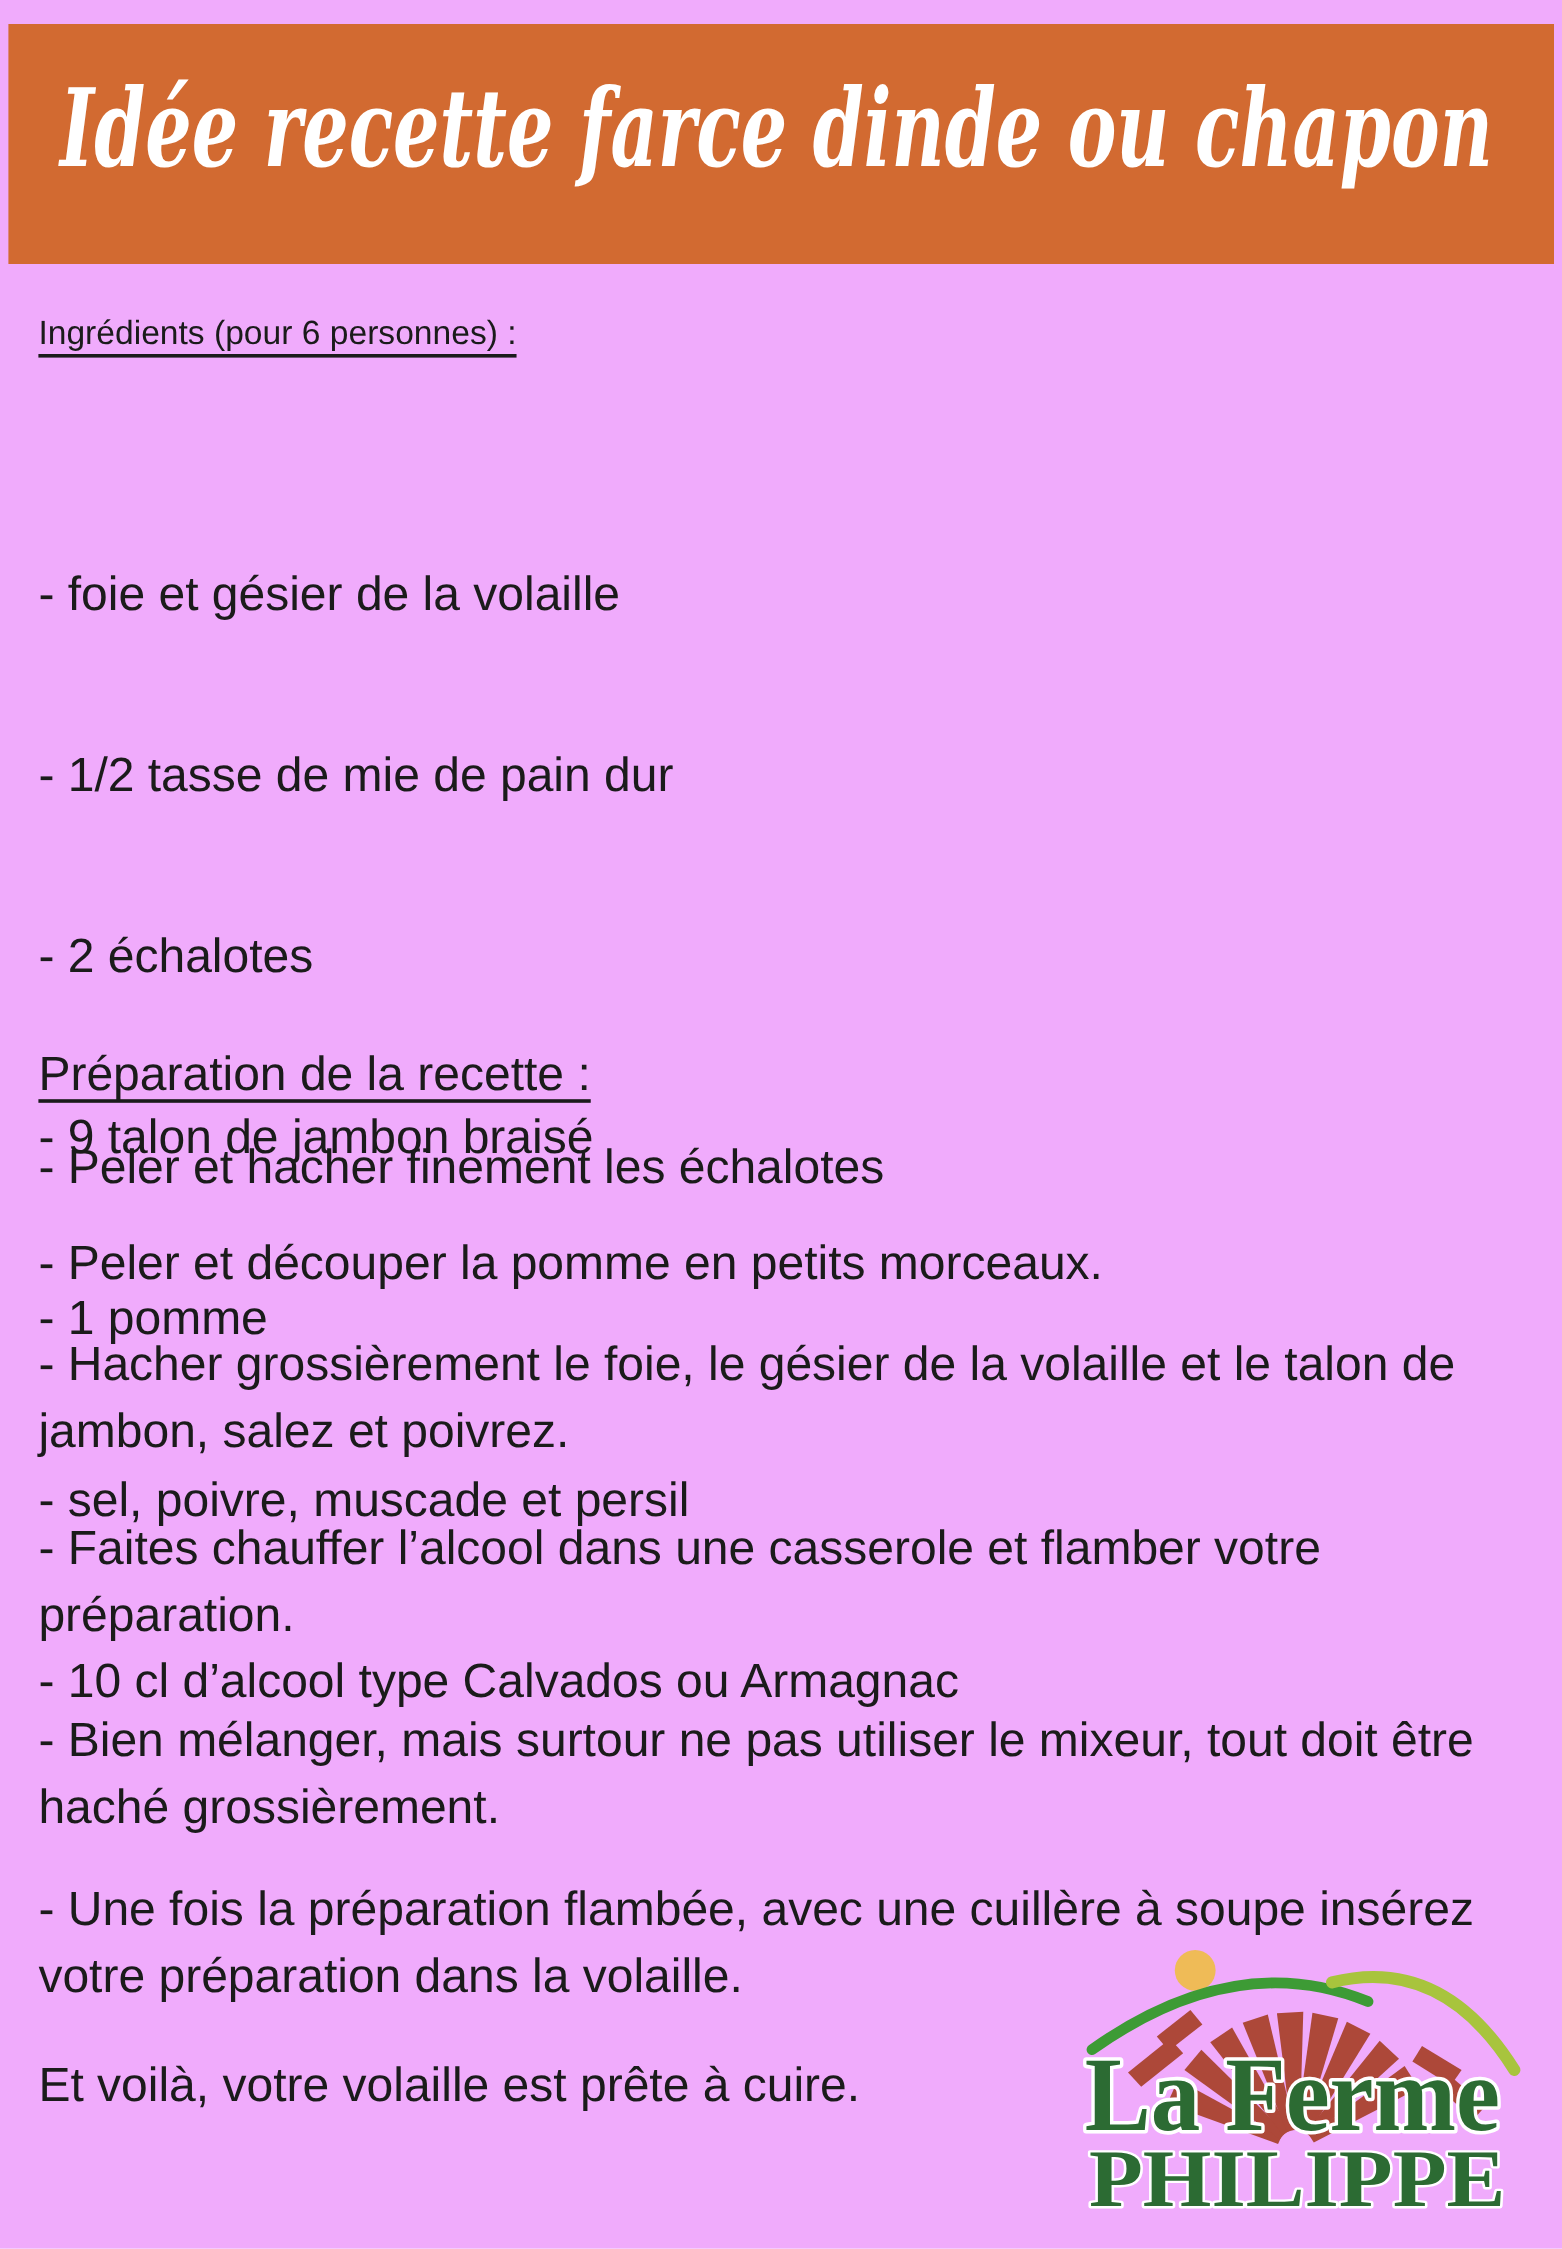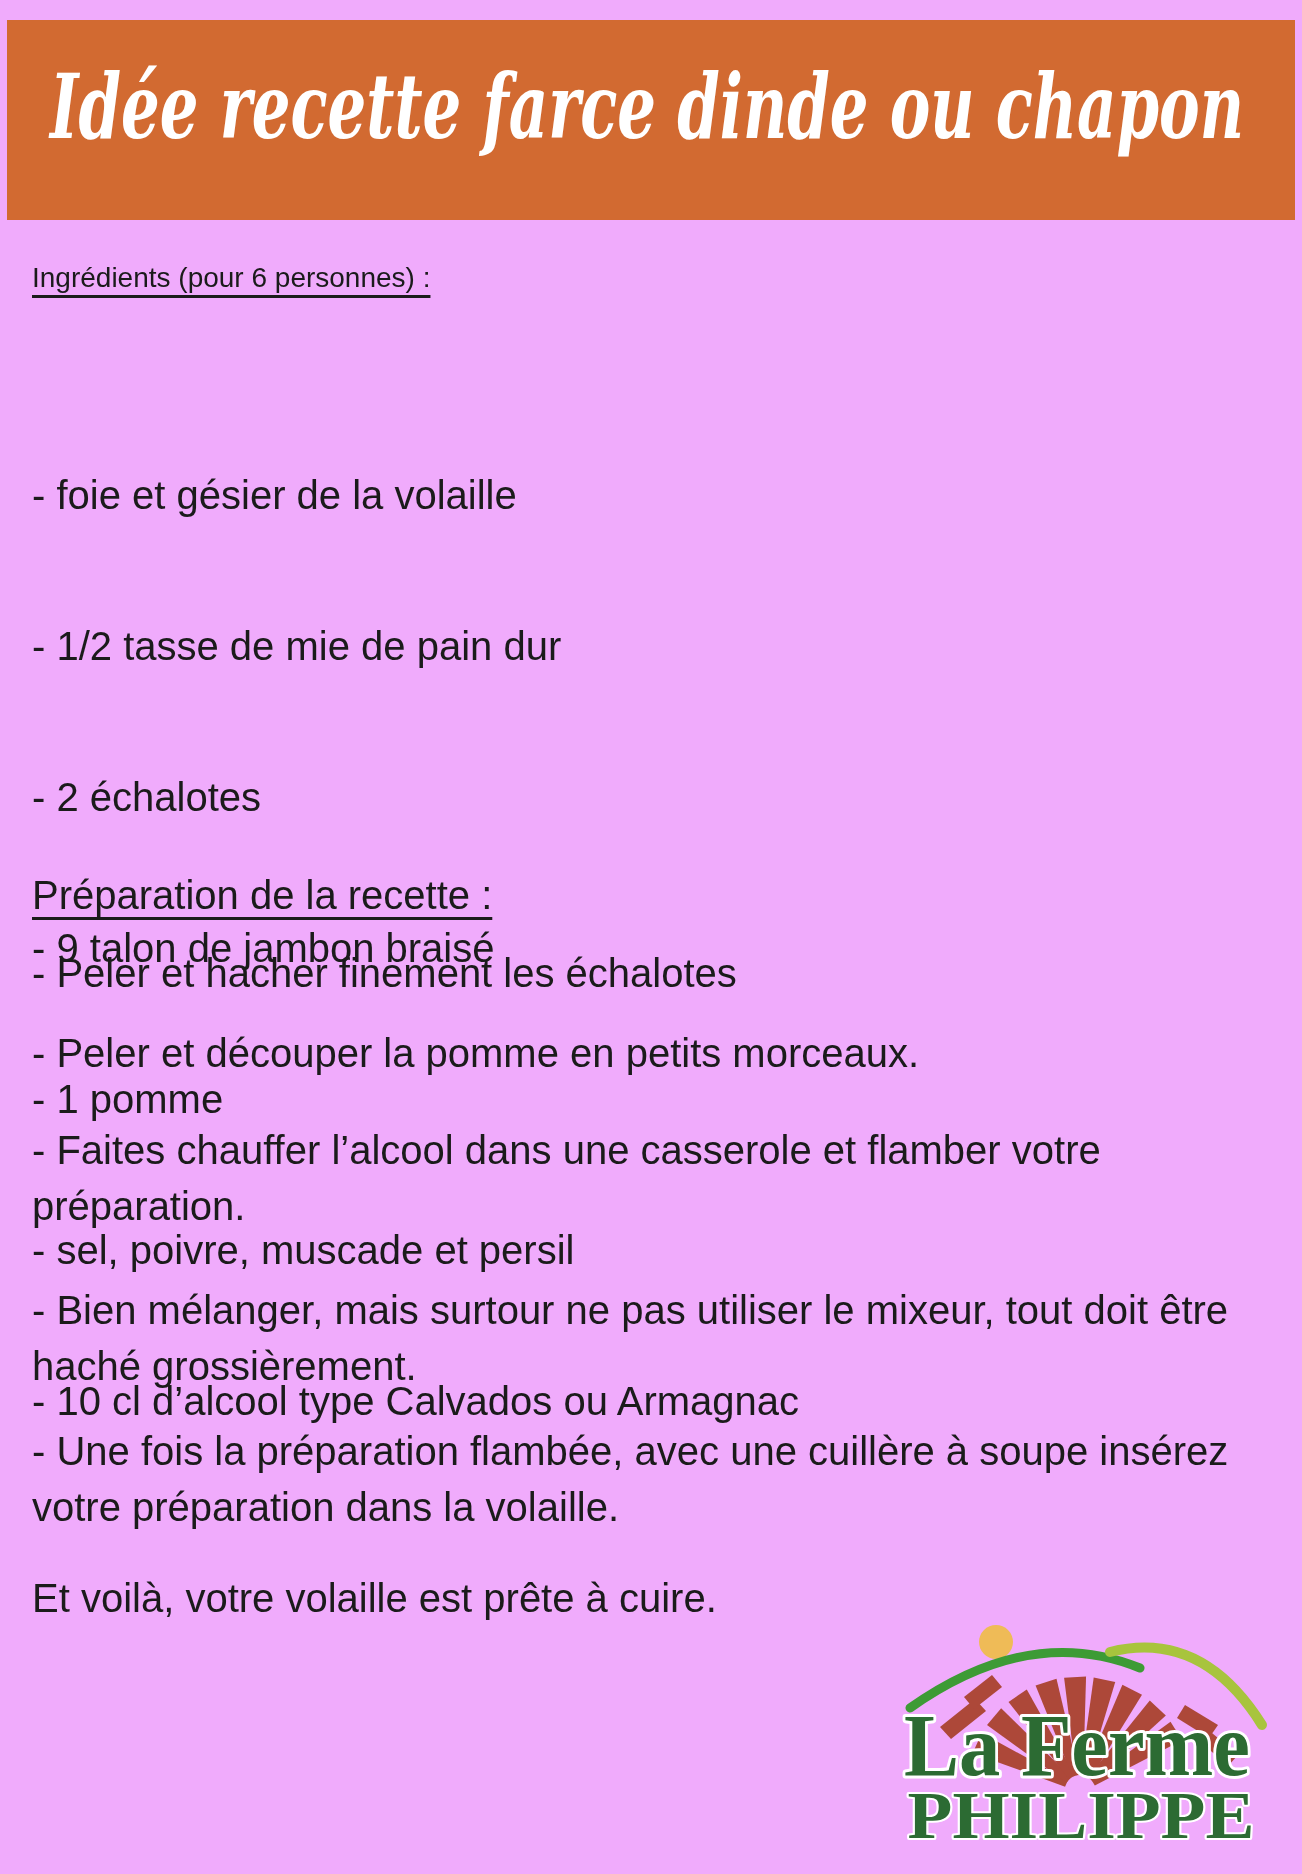--- a/index.html
+++ b/index.html
@@ -109,20 +109,22 @@
     <div class="ingredient-item">- 9 talon de jambon braisé</div>
     <div class="ingredient-item">- 1 pomme</div>
     <div class="ingredient-item">- sel, poivre, muscade et persil</div>
     <div class="ingredient-item">- 10 cl d’alcool type Calvados ou Armagnac</div>
   </div>
 
   <div class="prep-block">
     <div class="prep-heading">Préparation de la recette :</div>
     <div class="prep-step" style="margin-top: 25px;">- Peler et hacher finement les échalotes</div>
     <div class="prep-step" style="margin-top: 24px;">- Peler et découper la pomme en petits morceaux.</div>
+    <div class="prep-step" style="margin-top: 28px;">- Hacher grossièrement le foie, le gésier de la volaille et le talon de
+jambon, salez et poivrez.</div>
     <div class="prep-step" style="margin-top: 41px;">- Faites chauffer l’alcool dans une casserole et flamber votre
 préparation.</div>
     <div class="prep-step" style="margin-top: 48px;">- Bien mélanger, mais surtour ne pas utiliser le mixeur, tout doit être
 haché grossièrement.</div>
     <div class="prep-step" style="margin-top: 29px;">- Une fois la préparation flambée, avec une cuillère à soupe insérez
 votre préparation dans la volaille.</div>
     <div class="closing-note" style="margin-top: 35px;">Et voilà, votre volaille est prête à cuire.</div>
   </div>
 
   <div class="logo">

